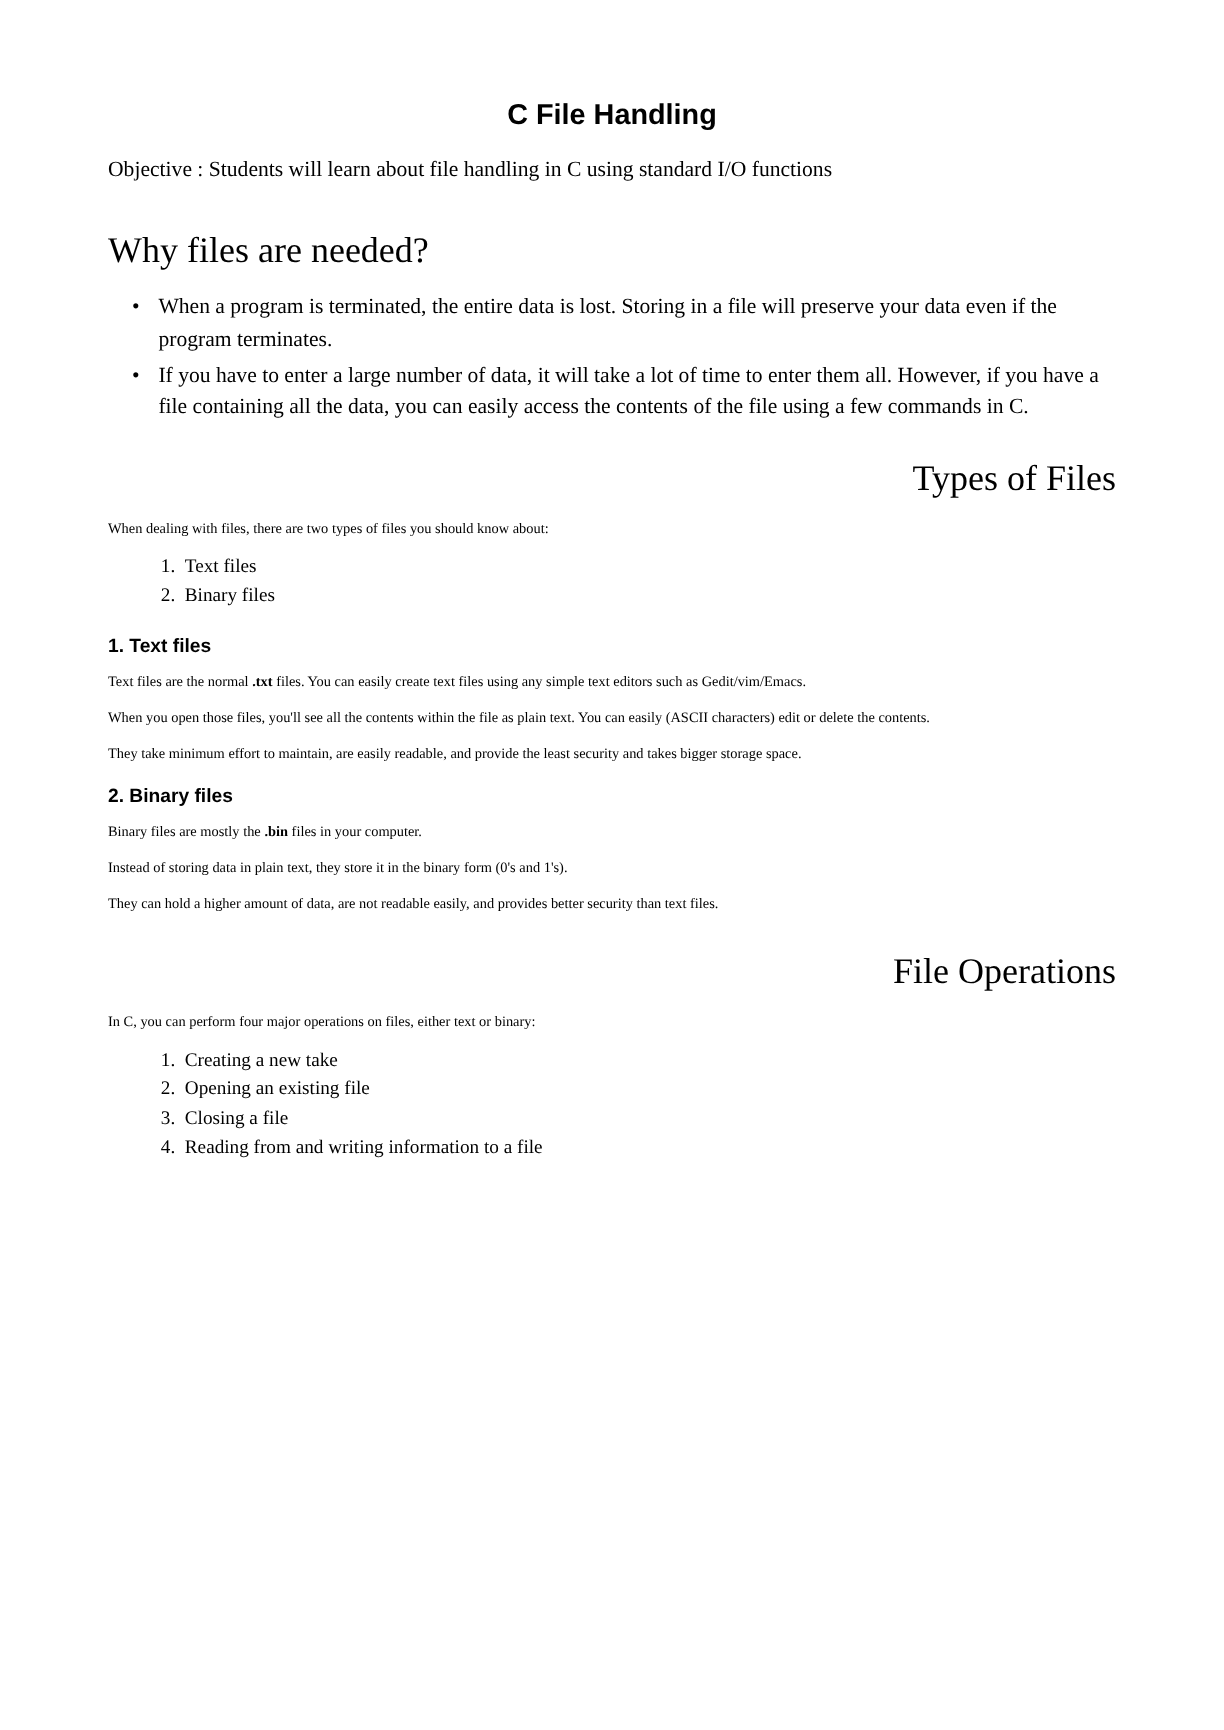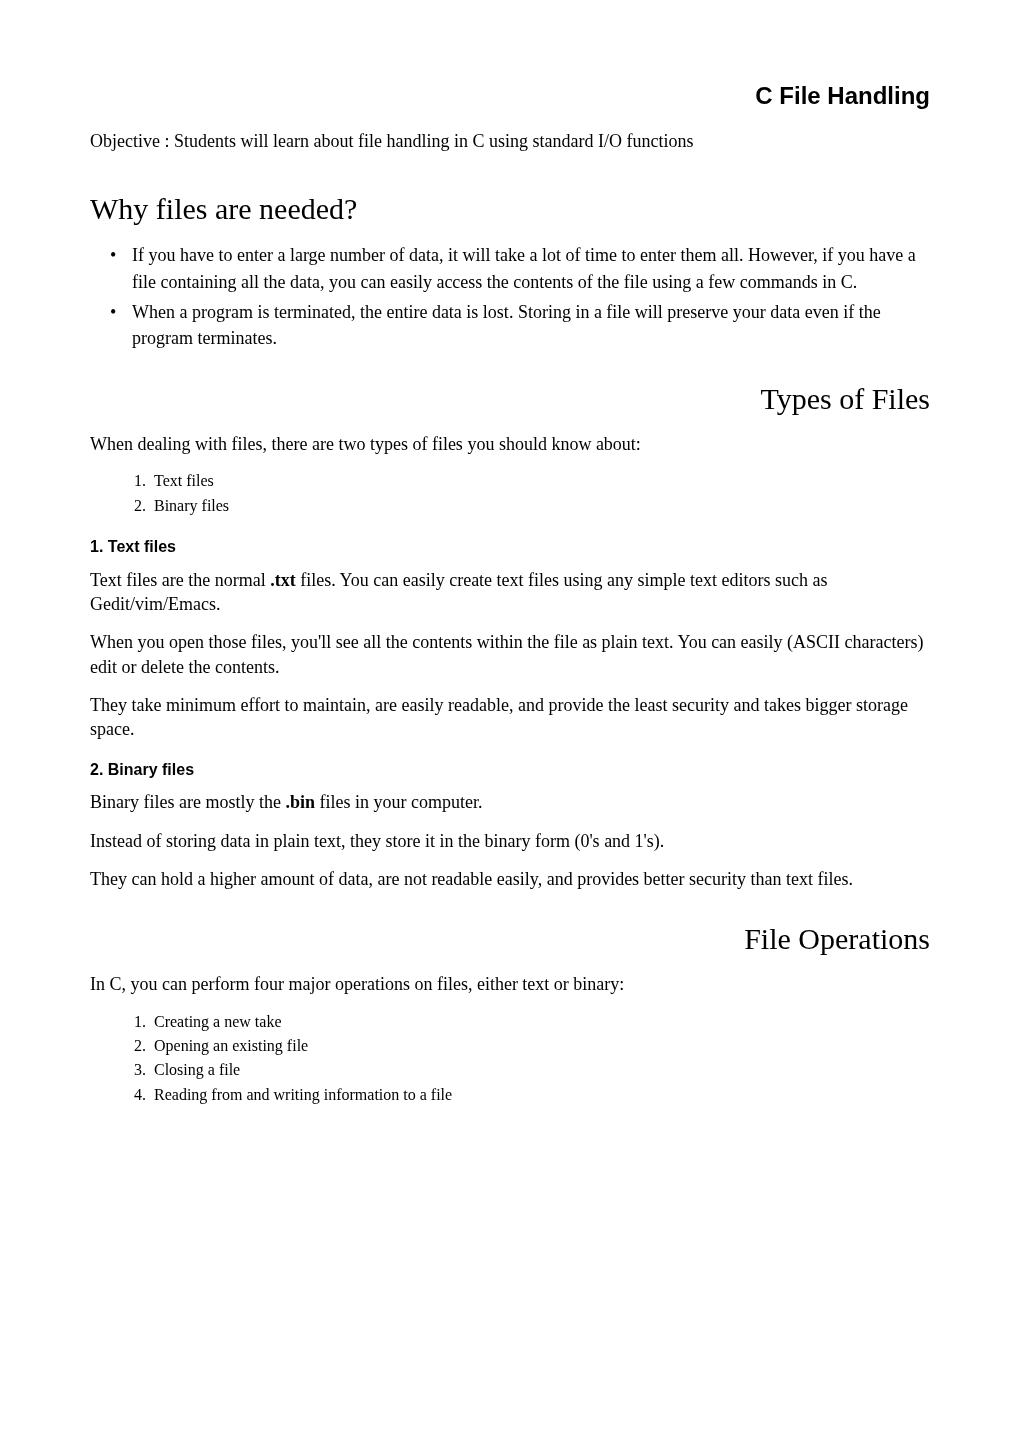--- a/index.html
+++ b/index.html
@@ -6,21 +6,21 @@
   body {
     background: #ffffff;
     width: 1020px;
     min-height: 1442px;
     padding: 80px 90px 60px 90px;
     font-family: "Liberation Serif", "Times New Roman", Times, serif;
     color: #000000;
     line-height: 1.3;
   }
   .title {
-    text-align: right;
+    text-align: center;
     font-family: "Liberation Sans", Arial, Helvetica, sans-serif;
     font-weight: bold;
     font-size: 24px;
     margin-bottom: 18px;
   }
   .objective {
     font-size: 18px;
     margin-bottom: 36px;
   }
   h2 {
@@ -30,21 +30,21 @@
     margin-bottom: 14px;
   }
   h3 {
     font-family: "Liberation Sans", Arial, Helvetica, sans-serif;
     font-weight: bold;
     font-size: 16px;
     margin-top: 18px;
     margin-bottom: 10px;
   }
   p {
-    font-size: 18px;
+    font-size: 12px;
     margin-bottom: 14px;
     line-height: 1.35;
   }
   ul {
     list-style: none;
     padding-left: 42px;
     margin-bottom: 24px;
   }
   ul li {
     font-size: 18px;
@@ -73,22 +73,22 @@
 </style>
 </head>
 <body>
 
 <div class="title">C File Handling</div>
 
 <p class="objective">Objective : Students  will learn about file handling in C using standard I/O functions</p>
 
 <h2>Why files are needed?</h2>
 <ul>
+  <li>When a program is terminated, the entire data is lost. Storing in a file will preserve your data even if the program terminates.</li>
   <li>If you have to enter a large number of data, it will take a lot of time to enter them all. However, if you have a file containing all the data, you can easily access the contents of the file using a few commands in C.</li>
-  <li>When a program is terminated, the entire data is lost. Storing in a file will preserve your data even if the program terminates.</li>
 </ul>
 
 <h2 class="section-gap">Types of Files</h2>
 <p>When dealing with files, there are two types of files you should know about:</p>
 <ol>
   <li>Text files</li>
   <li>Binary files</li>
 </ol>
 
 <h3>1. Text files</h3>

